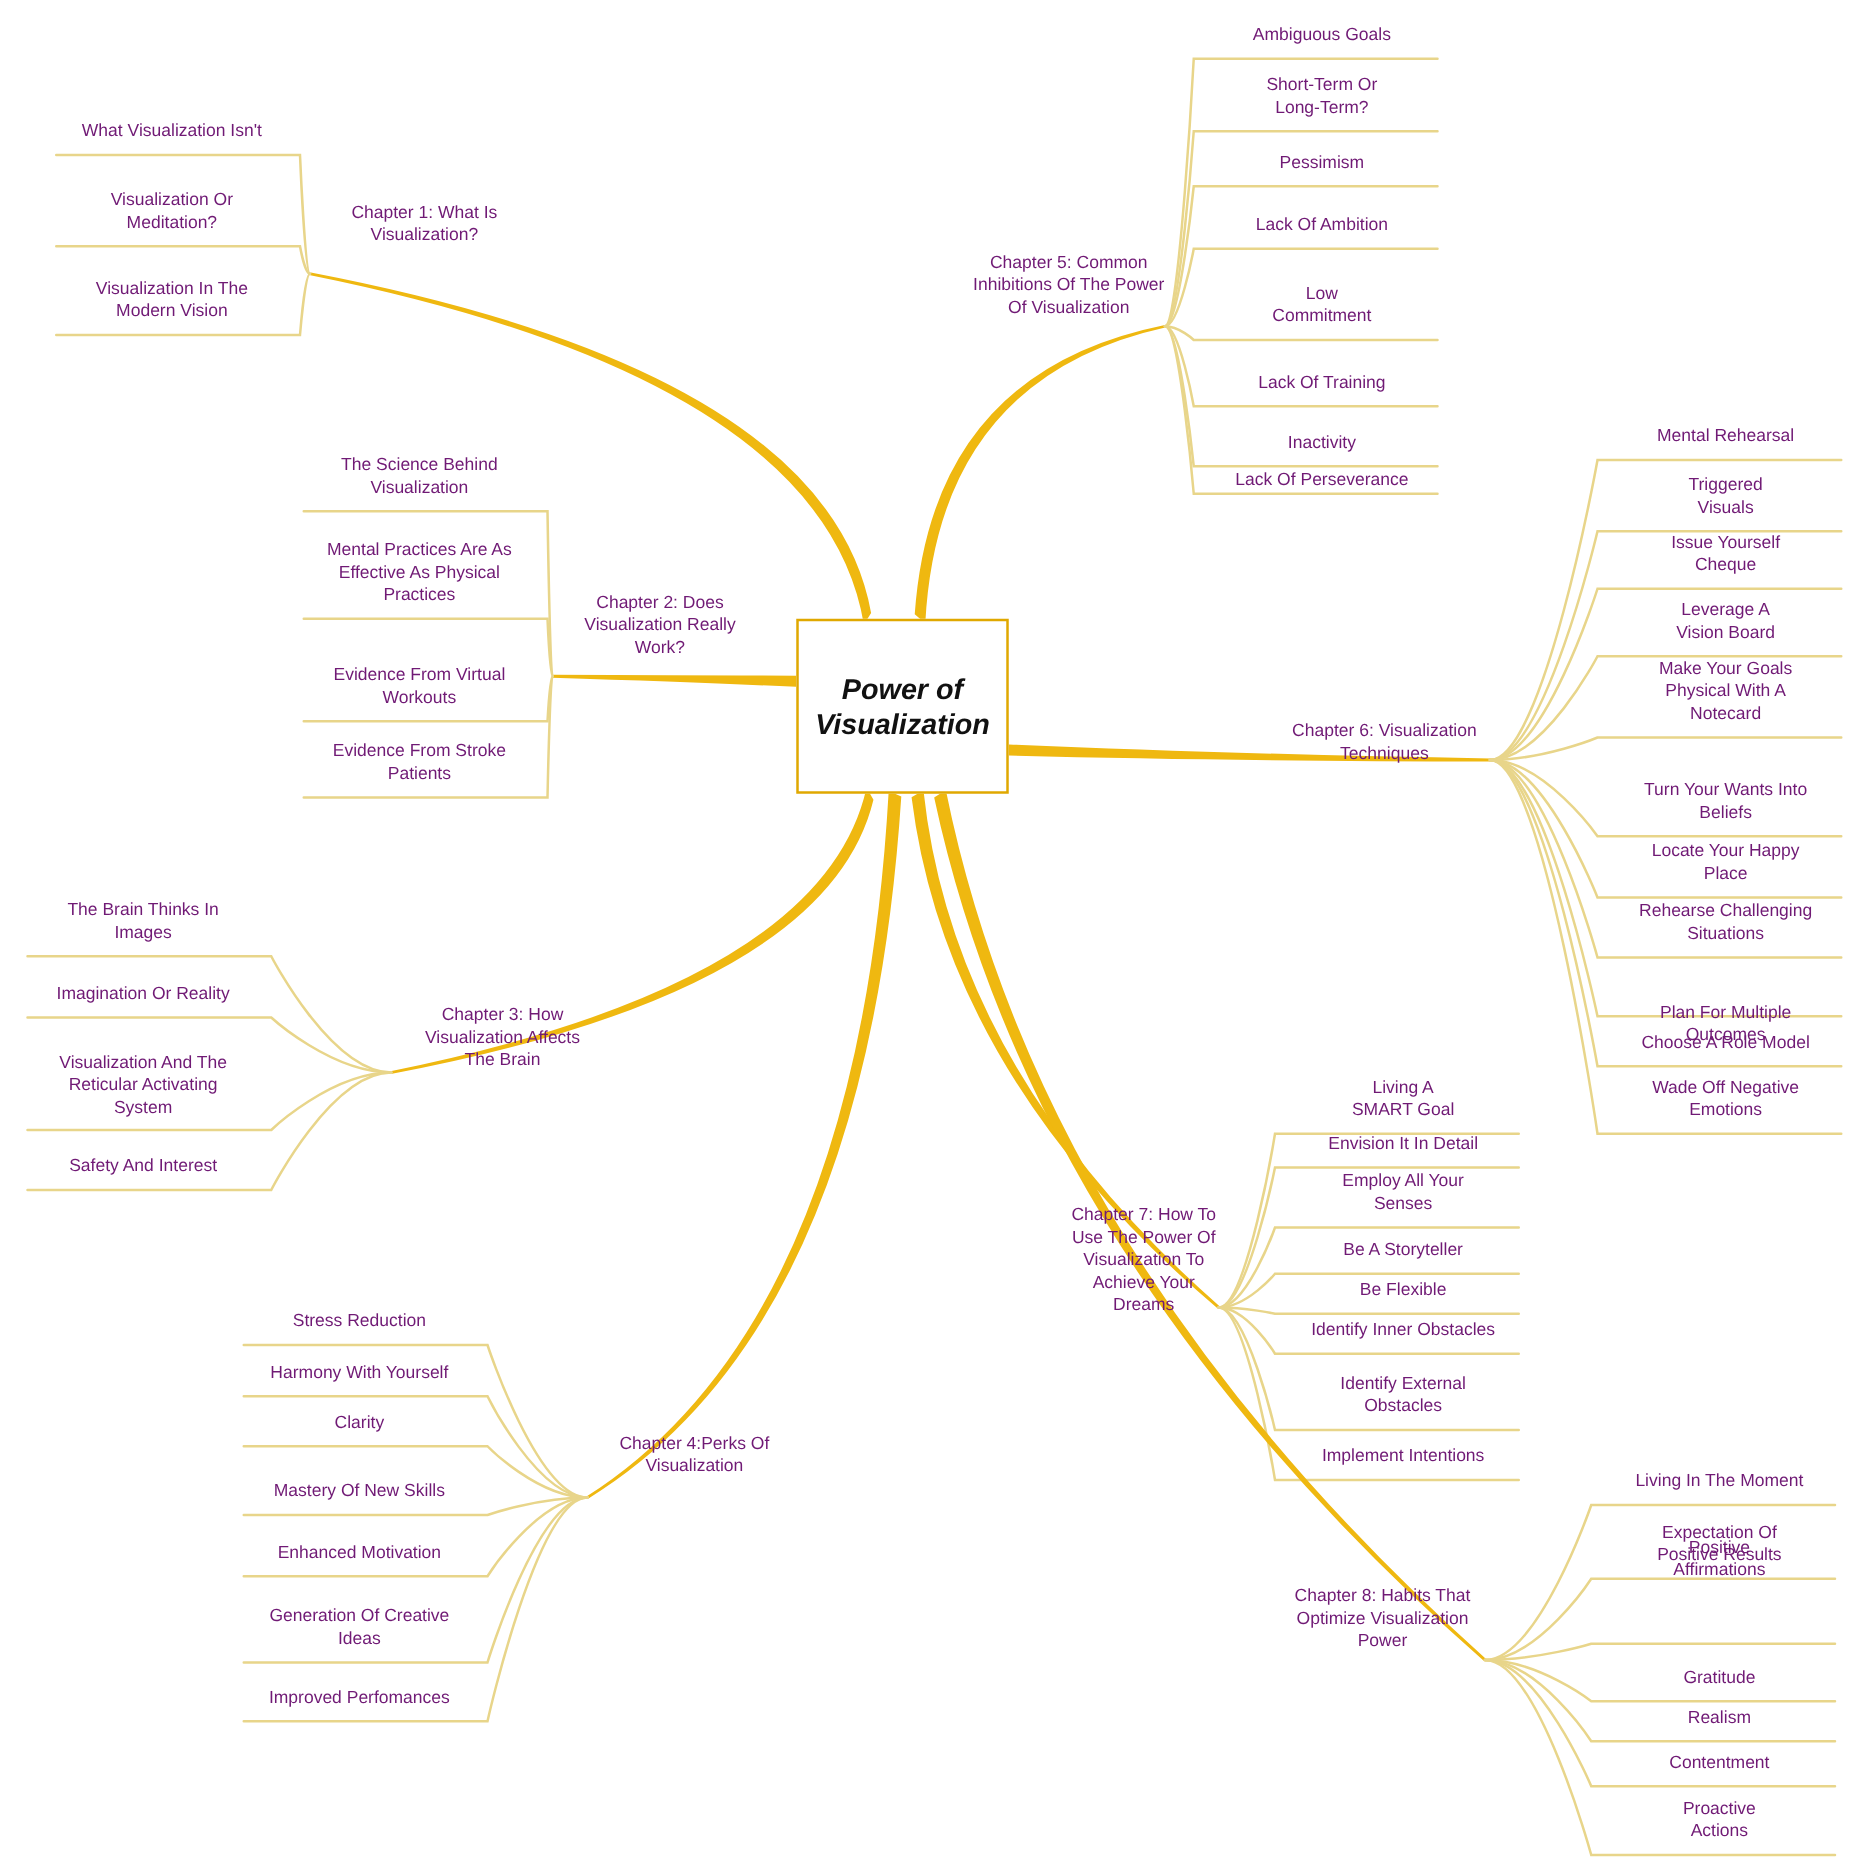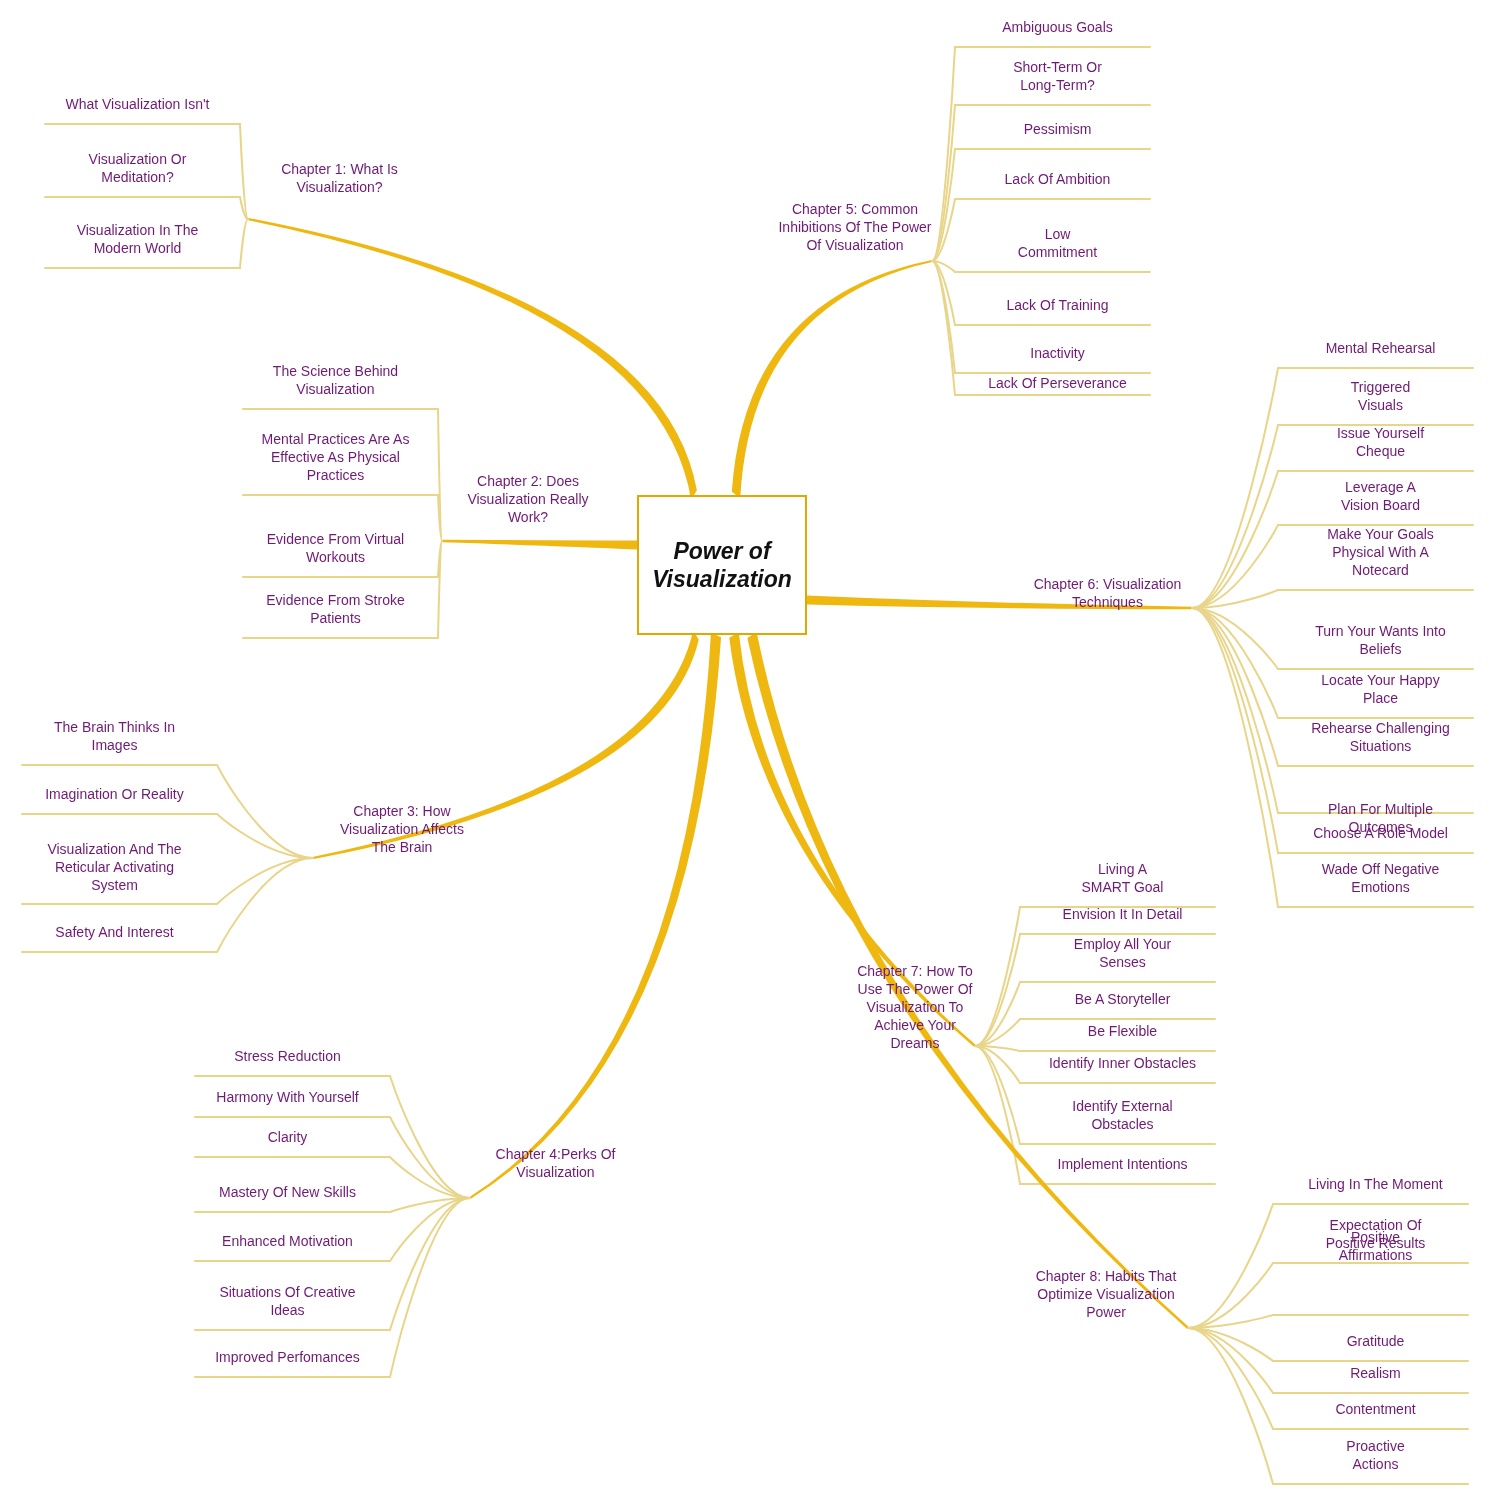--- a/index.html
+++ b/index.html
@@ -88,21 +88,21 @@
 Visualization</div>
   </div>
 
   <div id="labels">
       <div class="node-label chap" style="left: 262px; top: 160px; width: 155px;">Chapter 1: What Is
 Visualization?</div>
       <div class="node-label leaf" style="left: 45px; top: 95px; width: 185px;">What Visualization Isn't</div>
       <div class="node-label leaf" style="left: 45px; top: 150px; width: 185px;">Visualization Or
 Meditation?</div>
       <div class="node-label leaf" style="left: 45px; top: 221px; width: 185px;">Visualization In The
-Modern World</div>
+Modern Vision</div>
       <div class="node-label chap" style="left: 448px; top: 472px; width: 160px;">Chapter 2: Does
 Visualization Really
 Work?</div>
       <div class="node-label leaf" style="left: 243px; top: 362px; width: 185px;">The Science Behind
 Visualization</div>
       <div class="node-label leaf" style="left: 243px; top: 430px; width: 185px;">Mental Practices Are As
 Effective As Physical
 Practices</div>
       <div class="node-label leaf" style="left: 243px; top: 530px; width: 185px;">Evidence From Virtual
 Workouts</div>
@@ -118,21 +118,21 @@
 Reticular Activating
 System</div>
       <div class="node-label leaf" style="left: 22px; top: 923px; width: 185px;">Safety And Interest</div>
       <div class="node-label chap" style="left: 478px; top: 1145px; width: 155px;">Chapter 4:Perks Of
 Visualization</div>
       <div class="node-label leaf" style="left: 195px; top: 1047px; width: 185px;">Stress Reduction</div>
       <div class="node-label leaf" style="left: 195px; top: 1088px; width: 185px;">Harmony With Yourself</div>
       <div class="node-label leaf" style="left: 195px; top: 1128px; width: 185px;">Clarity</div>
       <div class="node-label leaf" style="left: 195px; top: 1183px; width: 185px;">Mastery Of New Skills</div>
       <div class="node-label leaf" style="left: 195px; top: 1232px; width: 185px;">Enhanced Motivation</div>
-      <div class="node-label leaf" style="left: 195px; top: 1283px; width: 185px;">Situations Of Creative
+      <div class="node-label leaf" style="left: 195px; top: 1283px; width: 185px;">Generation Of Creative
 Ideas</div>
       <div class="node-label leaf" style="left: 195px; top: 1348px; width: 185px;">Improved Perfomances</div>
       <div class="node-label chap" style="left: 770px; top: 200px; width: 170px;">Chapter 5: Common
 Inhibitions Of The Power
 Of Visualization</div>
       <div class="node-label leaf" style="left: 965px; top: 18px; width: 185px;">Ambiguous Goals</div>
       <div class="node-label leaf" style="left: 965px; top: 58px; width: 185px;">Short-Term Or
 Long-Term?</div>
       <div class="node-label leaf" style="left: 965px; top: 120px; width: 185px;">Pessimism</div>
       <div class="node-label leaf" style="left: 965px; top: 170px; width: 185px;">Lack Of Ambition</div>

